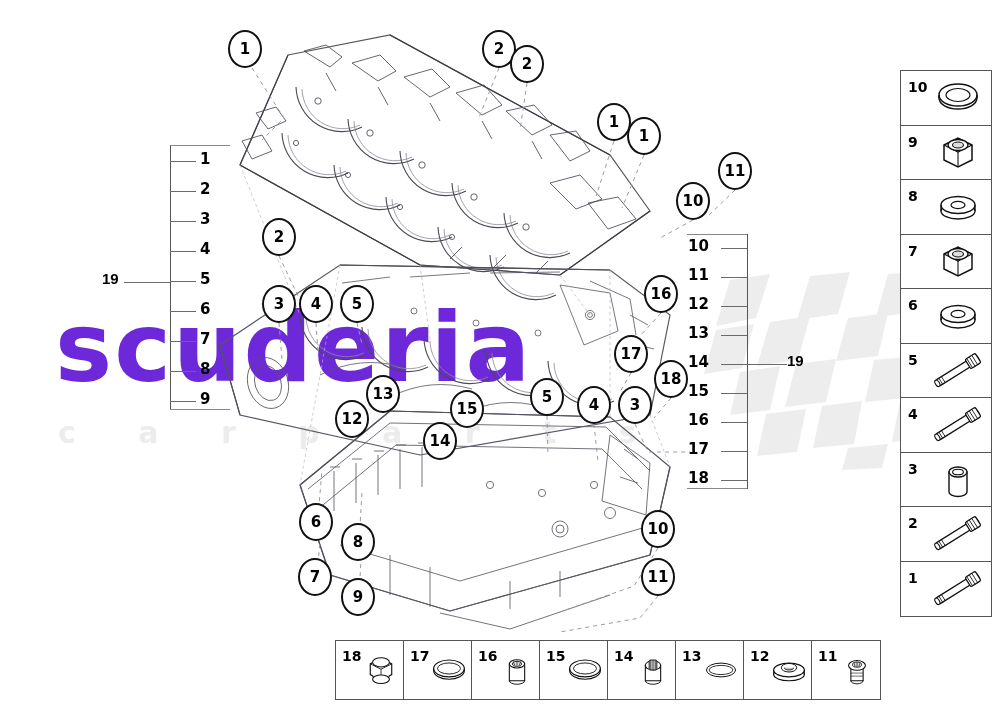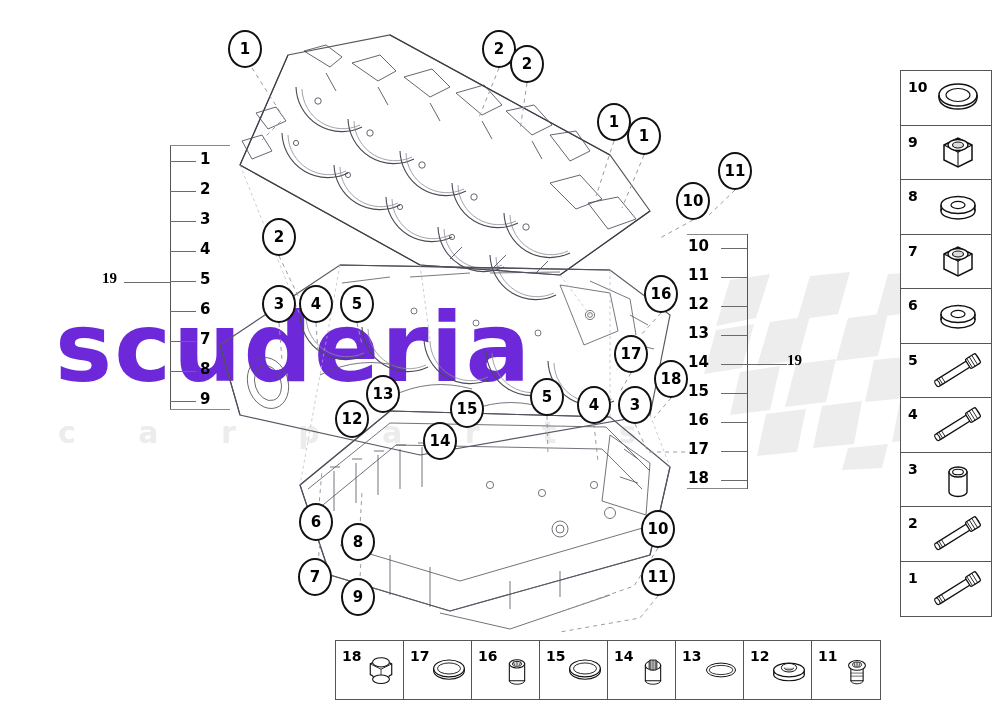--- a/index.html
+++ b/index.html
@@ -30,21 +30,21 @@
   
   .leaders{position:absolute;left:0;top:0;width:1000px;height:727px;pointer-events:none;}
 
   
   .bracket{position:absolute;}
   .bracket .bar{position:absolute;border-left:1.3px solid #555;}
   .brow{position:absolute;font-size:15px;font-weight:bold;
         font-family:"DejaVu Sans",sans-serif;}
   .btick{position:absolute;border-top:1.2px solid #6a6a6a;}
   .bgroup{position:absolute;font-size:15px;font-weight:bold;
-          font-family:Liberation Serif, serif;}
+          font-family:Liberation Sans, sans-serif;}
   .bline{position:absolute;border-top:1.2px solid #6a6a6a;}
   .bcap{position:absolute;border-top:1.1px solid #888;}
 
   
   #sidebar{position:absolute;left:900px;top:70px;width:92px;
            border:1.6px solid #555;box-sizing:border-box;background:#fff;}
   .sb-cell{position:relative;height:54.5px;border-bottom:1.4px solid #555;
            box-sizing:border-box;display:flex;align-items:center;}
   .sb-cell:last-child{border-bottom:none;}
   .sb-num{position:absolute;left:7px;top:8px;font-size:14px;font-weight:bold;

